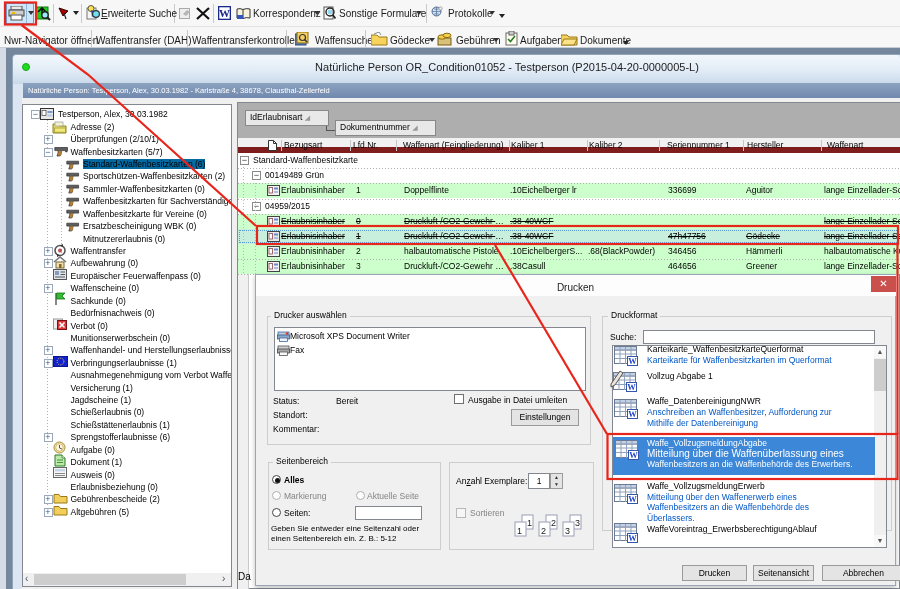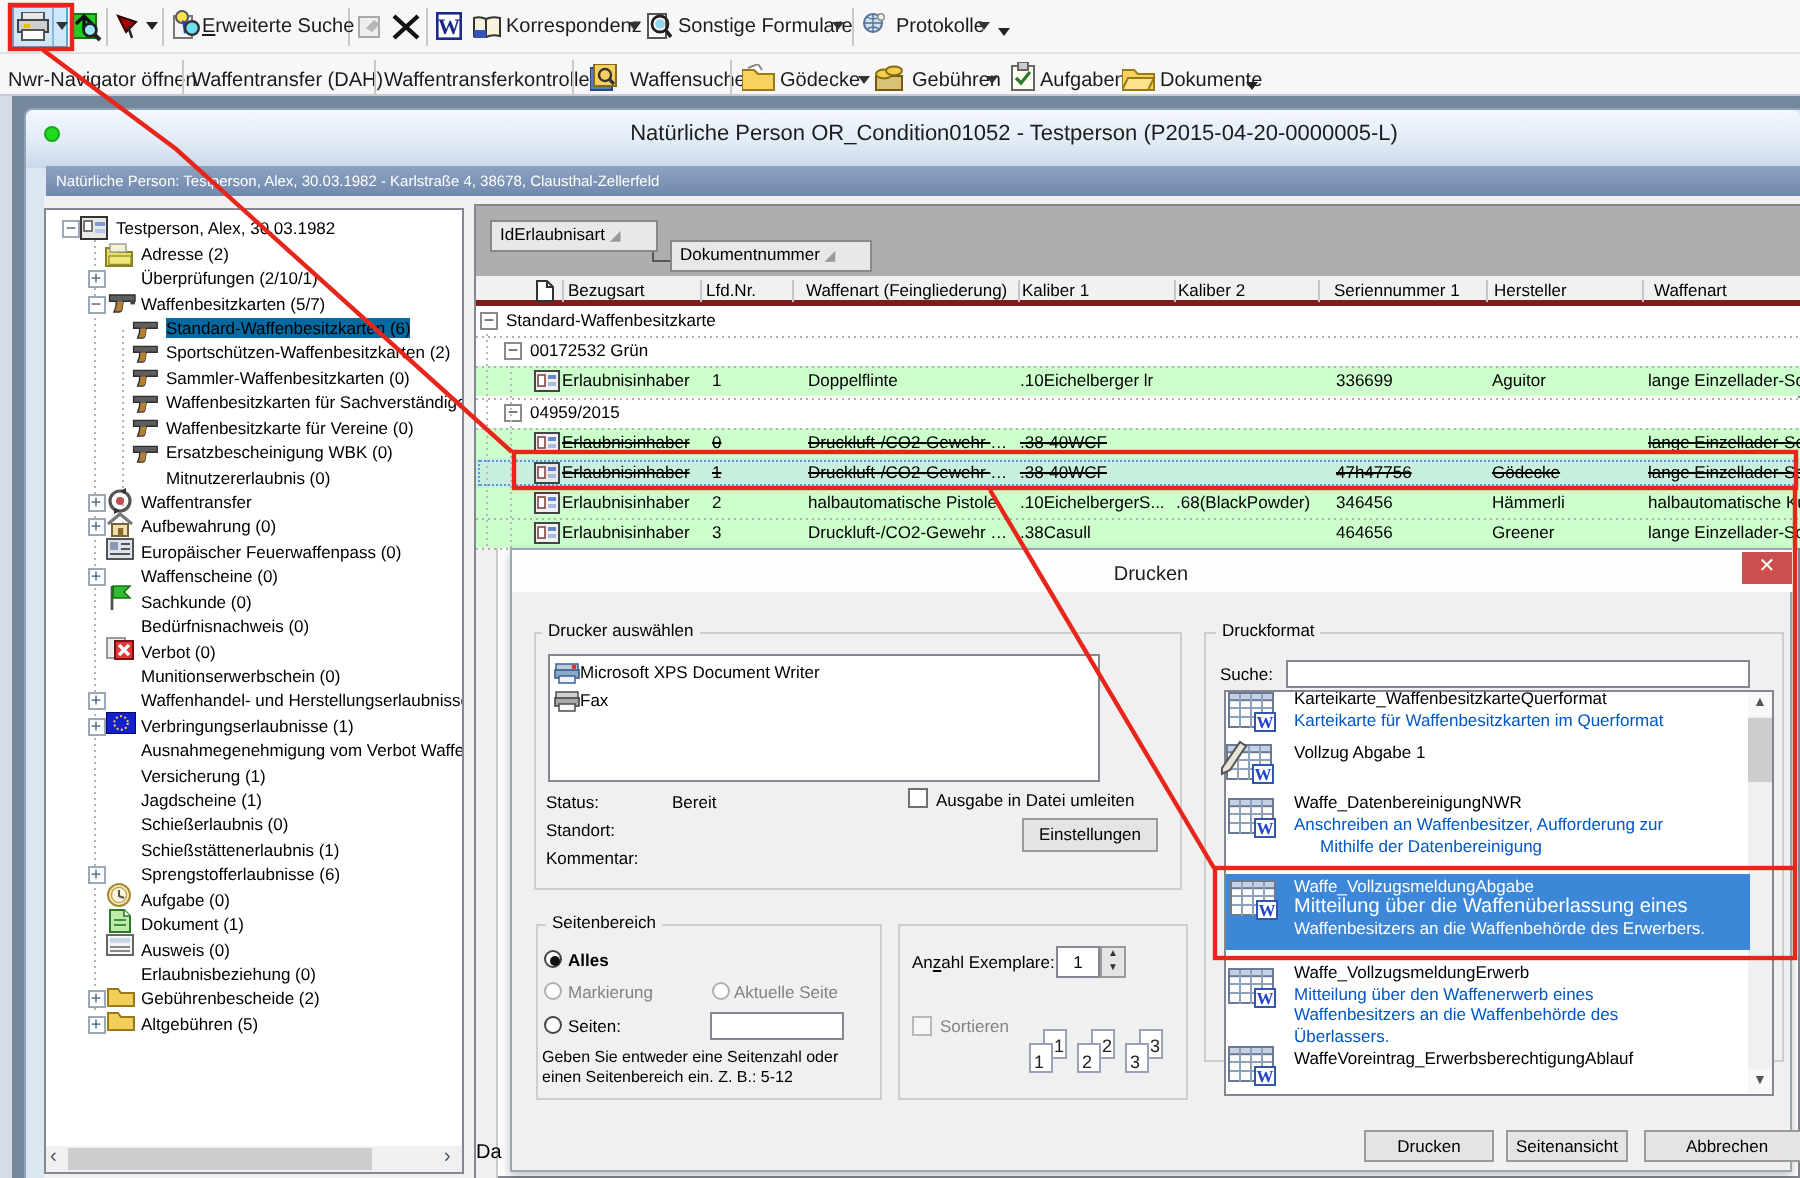--- a/index.html
+++ b/index.html
@@ -305,21 +305,21 @@
 <div style="position:absolute;left:199px;top:0px;font-size:10px;color:#44536b">›</div>
 </div>
 </div>
 <div id="grid"></div>
 <div id="groupband">
  <div class="gbox" style="left:7px;top:7px;width:84px;height:16px">IdErlaubnisart <span style="color:#999;font-size:7px">◢</span></div>
  <div style="position:absolute;left:88px;top:23px;width:1px;height:5px;background:#555"></div>
  <div style="position:absolute;left:88px;top:27px;width:10px;height:1px;background:#555"></div>
  <div class="gbox" style="left:97px;top:17px;width:101px;height:16px">Dokumentnummer <span style="color:#999;font-size:7px">◢</span></div>
 </div>
-<div id="ghdr" style="position:absolute;left:238px;top:138px;width:662px;height:15px;background:#f1f1f1;border-bottom:3px solid #7f1d1d">
+<div id="ghdr" style="position:absolute;left:238px;top:138px;width:662px;height:15px;background:#f1f1f1;border-bottom:6px solid #7f1d1d">
  <svg class="abs" style="left:30px;top:2px" width="9" height="11">
         <path d="M0.5 0.5 L5.5 0.5 L8.5 3.5 L8.5 10.5 L0.5 10.5 Z" fill="#fff" stroke="#333"></path>
         <path d="M5.5 0.5 L5.5 3.5 L8.5 3.5" fill="none" stroke="#333"></path>
       </svg>
  <div class="cell" style="left:46px;width:64px;font-size:8.5px;line-height:15px">Bezugsart</div>
  <div class="cell" style="left:115px;width:44px;font-size:8.5px;line-height:15px">Lfd.Nr.</div>
  <div class="cell" style="left:165px;width:106px;font-size:8.5px;line-height:15px">Waffenart (Feingliederung)</div>
  <div class="cell" style="left:273px;width:74px;font-size:8.5px;line-height:15px">Kaliber 1</div>
  <div class="cell" style="left:351px;width:70px;font-size:8.5px;line-height:15px">Kaliber 2</div>
  <div class="cell" style="left:429px;width:80px;font-size:8.5px;line-height:15px">Seriennummer 1</div>
@@ -335,21 +335,21 @@
       <div class="hsep" style="left:583px;top:2px"></div>
 </div>
 <div id="rows">
 <div style="position:absolute;left:238px;top:274px;width:11px;height:315px;background:#f0f0f0;border-right:1px solid #c9c9c9"></div>
 <div class="row" style="top:153px;background:#fff">
  <div class="exp" style="left:2px;top:3px;border-color:#8a8a8a;color:#333">−</div>
  <div class="cell" style="left:15px;line-height:15px">Standard-Waffenbesitzkarte</div>
 </div>
 <div class="row" style="top:168px;background:#fff">
  <div class="exp" style="left:14px;top:3px;border-color:#8a8a8a;color:#333">−</div>
- <div class="cell" style="left:27px;line-height:15px">00172532 Grün</div>
+ <div class="cell" style="left:27px;line-height:15px">00149489 Grün</div>
 </div>
 <div class="row green" style="top:183px">
  <svg class="abs" style="left:29px;top:2px" width="13" height="11">
           <rect x="0.5" y="0.5" width="12" height="10" fill="#f2f2f2" stroke="#444"></rect>
           <rect x="2" y="2.5" width="3.5" height="5.5" fill="#fff" stroke="#884444" stroke-width=".8"></rect>
           <rect x="7" y="2.5" width="4" height="2" fill="#6688cc"></rect>
           <rect x="7" y="6" width="4" height="2" fill="#aabbdd"></rect>
         </svg>
  <div class="cell" style="left:43px;width:70px;line-height:15px">Erlaubnisinhaber</div>
  <div class="cell" style="left:118px;width:30px;line-height:15px">1</div>
@@ -431,21 +431,21 @@
 <div style="position:absolute;left:242.5px;top:167px;width:1px;height:107px;background-image:repeating-linear-gradient(#b8b8b8 0 1px,transparent 1px 3px)"></div>
 <div style="position:absolute;left:254.5px;top:183px;width:1px;height:91px;background-image:repeating-linear-gradient(#b8b8b8 0 1px,transparent 1px 3px)"></div>
 <div class="tb" style="left:238px;top:571px;color:#000;z-index:1">Da</div>
 </div>
 <div id="dlg">
  <div style="position:absolute;left:0;top:0;width:641px;height:21px;background:#fdfdfd"></div>
  <div style="position:absolute;left:0;top:7px;width:100%;text-align:center;font-size:10px;color:#222">Drucken</div>
  <div style="position:absolute;left:615px;top:1px;width:25px;height:16px;background:#c9504c;color:#fff;font-size:10px;text-align:center;line-height:16px">✕</div>
  <div class="grp" style="left:10.5px;top:40.5px;width:324px;height:129px"></div>
  <div class="grplbl" style="left:15px;top:34.5px">Drucker auswählen</div>
- <div class="tbox" style="left:18px;top:51.5px;width:276px;height:64px">
+ <div class="tbox" style="left:18px;top:51.5px;width:312px;height:64px">
    <svg class="abs" style="left:2px;top:3px" width="13" height="11">
           <rect x="1" y="1" width="11" height="4" fill="#b8cce0" stroke="#44689a" stroke-width=".8"></rect>
           <rect x="0.5" y="4" width="12" height="4" fill="#8aa8c8" stroke="#3a5a88" stroke-width=".8"></rect>
           <rect x="2.5" y="7" width="8" height="3.5" fill="#eef4fa" stroke="#44689a" stroke-width=".8"></rect>
           <circle cx="10" cy="2.5" r="1.2" fill="#dd3333"></circle>
         </svg>
    <div class="dtext" style="left:15px;top:3.5px">Microsoft XPS Document Writer</div>
    <svg class="abs" style="left:2px;top:17px" width="13" height="11">
           <rect x="1" y="1" width="11" height="4" fill="#d0d0d0" stroke="#555" stroke-width=".8"></rect>
           <rect x="0.5" y="4" width="12" height="4" fill="#a8a8a8" stroke="#444" stroke-width=".8"></rect>
@@ -529,21 +529,21 @@
   <svg class="abs" style="left:354px;top:95px" width="27" height="23">
           <use href="#fic" transform="translate(3,2)"></use>
           <path d="M1 14 L10 1 L13 3 L5 15 L1 17 Z" fill="#e8e4da" stroke="#555" stroke-width="1"></path>
         </svg>
   <div class="dtext" style="left:391px;top:95.5px;font-size:8.5px">Vollzug Abgabe 1</div>
   <svg class="abs" style="left:358px;top:124px" width="25" height="21">
           <use href="#fic"></use>
         </svg>
   <div class="dtext" style="left:391px;top:121px;font-size:8.5px">Waffe_DatenbereinigungNWR</div>
   <div class="dtext blue" style="left:391px;top:132px;font-size:8.5px">Anschreiben an Waffenbesitzer, Aufforderung zur</div>
-  <div class="dtext blue" style="left:404px;top:142.5px;font-size:8.5px">Mithilfe der Datenbereinigung</div>
+  <div class="dtext blue" style="left:391px;top:142.5px;font-size:8.5px">Mithilfe der Datenbereinigung</div>
   <div style="position:absolute;left:357px;top:161.5px;width:262px;height:38px;background:#3c87d7"></div>
   <svg class="abs" style="left:359px;top:165px" width="25" height="21">
           <use href="#fic"></use>
         </svg>
   <div class="dtext" style="left:391px;top:162.5px;font-size:8.5px;color:#fff">Waffe_VollzugsmeldungAbgabe</div>
   <div class="dtext" style="left:391px;top:173px;font-size:10px;color:#fff">Mitteilung über die Waffenüberlassung eines</div>
   <div class="dtext" style="left:391px;top:183.5px;font-size:8.5px;color:#fff">Waffenbesitzers an die Waffenbehörde des Erwerbers.</div>
   <svg class="abs" style="left:358px;top:209px" width="25" height="21">
           <use href="#fic"></use>
         </svg>

